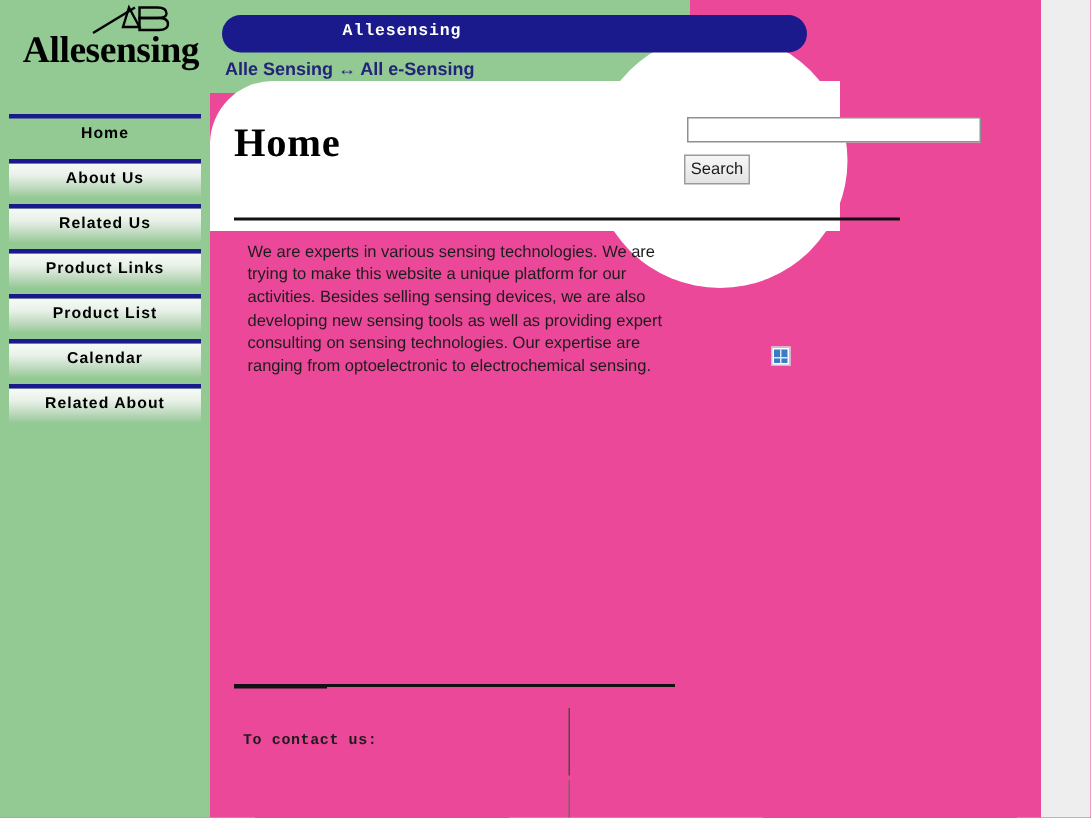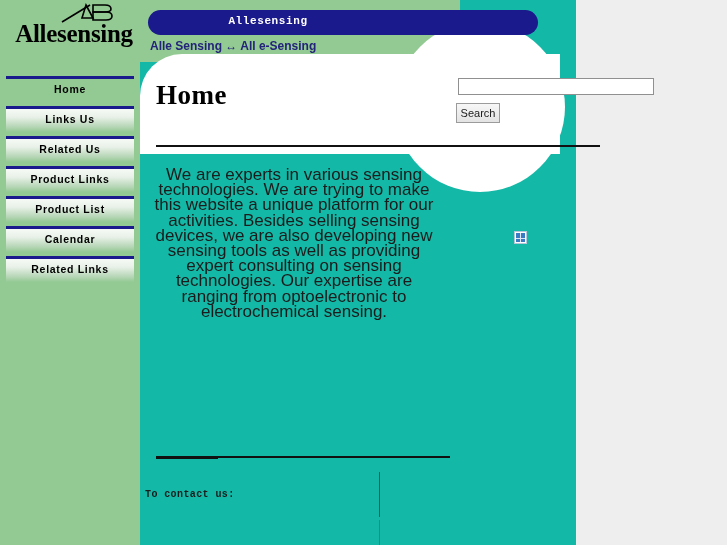--- a/index.html
+++ b/index.html
@@ -12,22 +12,22 @@
     overflow: hidden;
     background: #eeeeee;
     font-family: "Liberation Sans", sans-serif;
     position: relative;
   }
 
   
   #page {
     position: absolute;
     left: 0; top: 0;
-    width: 576px; height: 545px;
-    background: #14b8a6;
+    width: 694px; height: 545px;
+    background: #ec4899;
   }
 
   
   #sidebar-col {
     position: absolute;
     left: 0; top: 0;
     width: 140px; height: 545px;
     background: #93c993;
   }
 
@@ -156,27 +156,26 @@
 
   #rule-top {
     position: absolute;
     left: 156px; top: 145px;
     width: 444px; height: 0;
     border-top: 2px solid #111111;
   }
 
   #intro-text {
     position: absolute;
-    left: 148px; top: 150px;
+    left: 165px; top: 150px;
     width: 292px;
     font-family: "Liberation Sans", sans-serif;
-    font-size: 17px;
+    font-size: 11px;
     line-height: 15.2px;
     color: #1c1c1c;
-    text-align: center;
   }
 
   
   #search-input {
     position: absolute;
     left: 458px; top: 78px;
     width: 196px; height: 17px;
     box-sizing: border-box;
     border: 1px solid #909090;
     background: #ffffff;
@@ -235,21 +234,21 @@
     border-top: 3px solid #111111;
   }
   #rule-bottom-b {
     position: absolute;
     left: 218px; top: 456px;
     width: 232px; height: 0;
     border-top: 2px solid #111111;
   }
   #contact-label {
     position: absolute;
-    left: 145px; top: 489px;
+    left: 162px; top: 489px;
     font-family: "Liberation Mono", "DejaVu Sans Mono", monospace;
     font-weight: bold;
     font-size: 10px;
     color: #1c1c1c;
     letter-spacing: 0.4px;
   }
   .vrule {
     position: absolute;
     width: 0;
     border-left: 1px solid #4a4a4a;
@@ -281,36 +280,36 @@
     <div id="banner-title">Allesensing</div>
   </div>
 
   <div id="tagline">Alle Sensing ↔ All e-Sensing</div>
 
   <nav id="nav">
       <div class="nav-item current">
         <span class="nav-label">Home</span>
       </div>
       <div class="nav-item">
-        <span class="nav-label">Links Us</span>
+        <span class="nav-label">About Us</span>
       </div>
       <div class="nav-item">
         <span class="nav-label">Related Us</span>
       </div>
       <div class="nav-item">
         <span class="nav-label">Product Links</span>
       </div>
       <div class="nav-item">
         <span class="nav-label">Product List</span>
       </div>
       <div class="nav-item">
         <span class="nav-label">Calendar</span>
       </div>
       <div class="nav-item">
-        <span class="nav-label">Related Links</span>
+        <span class="nav-label">Related About</span>
       </div>
     </nav>
 
   <div id="page-title">Home</div>
   <div id="rule-top"></div>
   <p id="intro-text">We are experts in various sensing technologies. We are trying to make this website a unique platform for our activities. Besides selling sensing devices, we are also developing new sensing tools as well as providing expert consulting on sensing technologies. Our expertise are ranging from optoelectronic to electrochemical sensing.</p>
 
   <input id="search-input" type="text" placeholder="" style="">
   <button id="search-button">Search</button>
 

